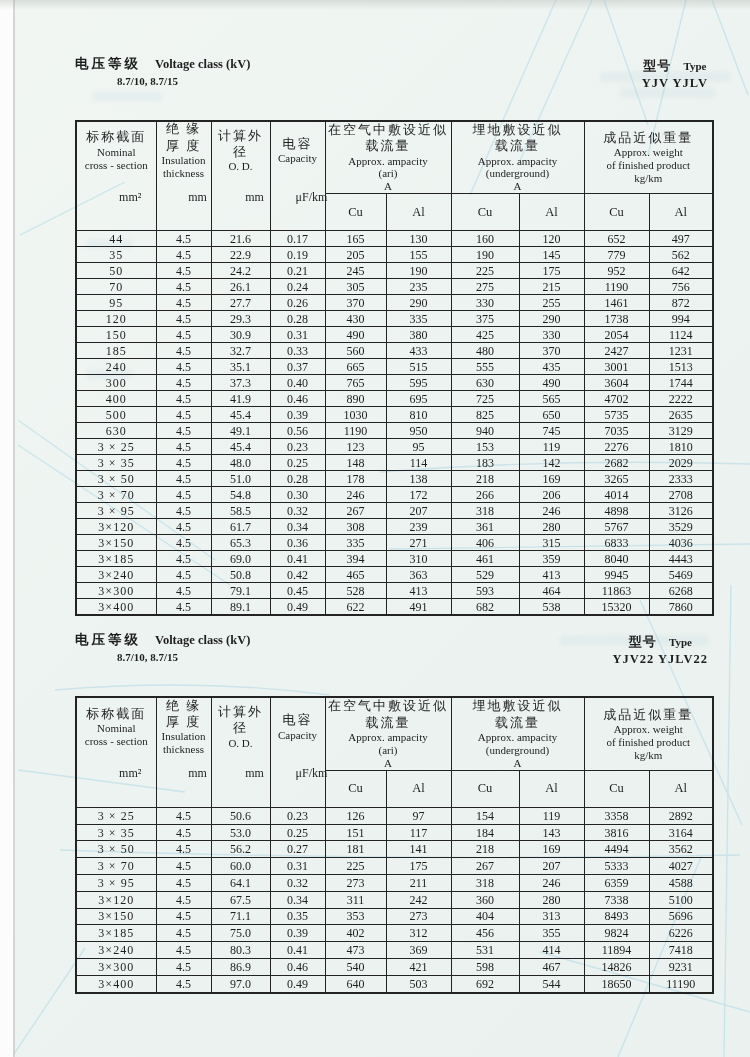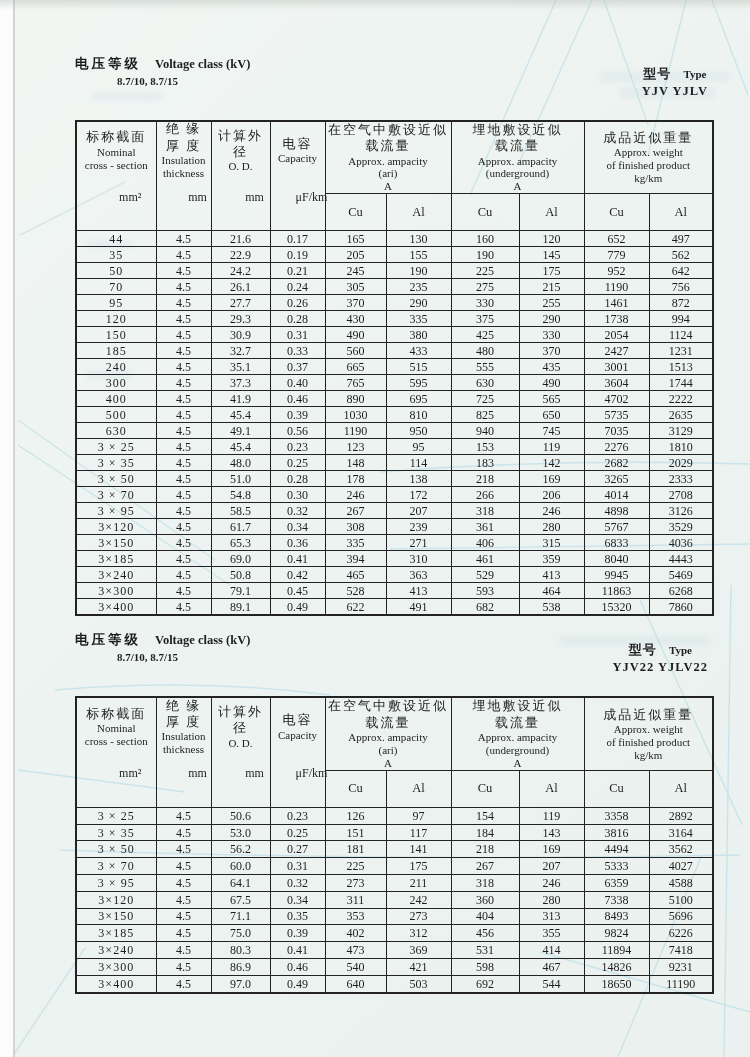--- a/index.html
+++ b/index.html
@@ -15,21 +15,21 @@
     background:linear-gradient(180deg,rgba(170,176,171,.35),rgba(170,176,171,0));}
   .watermark{position:absolute;left:0;top:0;pointer-events:none;}
   .ghost{position:absolute;background:#9cc2d6;opacity:.13;filter:blur(2.5px);border-radius:3px;}
 
   .content{position:absolute;left:75px;top:54px;width:637px;}
 
   .sec-head{position:relative;width:100%;height:52px;margin-bottom:14px;}
   .sec-head .zh-label{font-size:13.5px;letter-spacing:3px;font-weight:600;}
   .sec-head .en-label{font-size:12.5px;margin-left:10px;font-weight:600;}
   .volt-line2{font-size:11px;font-weight:600;margin-left:42px;margin-top:2px;}
-  .type-box{position:absolute;right:4px;top:11px;text-align:center;font-weight:600;}
+  .type-box{position:absolute;right:4px;top:3px;text-align:center;font-weight:600;}
   .type-box .t1{font-size:13px;letter-spacing:1px;}
   .type-box .t1 .en{letter-spacing:0;margin-left:8px;}
   .type-box .t2{font-size:12.5px;margin-top:1px;letter-spacing:1px;}
 
   table{border-collapse:collapse;width:637px;table-layout:fixed;margin:0;}
   table{border:2px solid #232323;}
   th,td{border:1px solid #232323;padding:0;}
   thead th{font-weight:normal;vertical-align:middle;}
   .zh{font-size:13px;letter-spacing:2px;line-height:1.25;}
   .en{font-size:11px;letter-spacing:0;line-height:1.18;}

